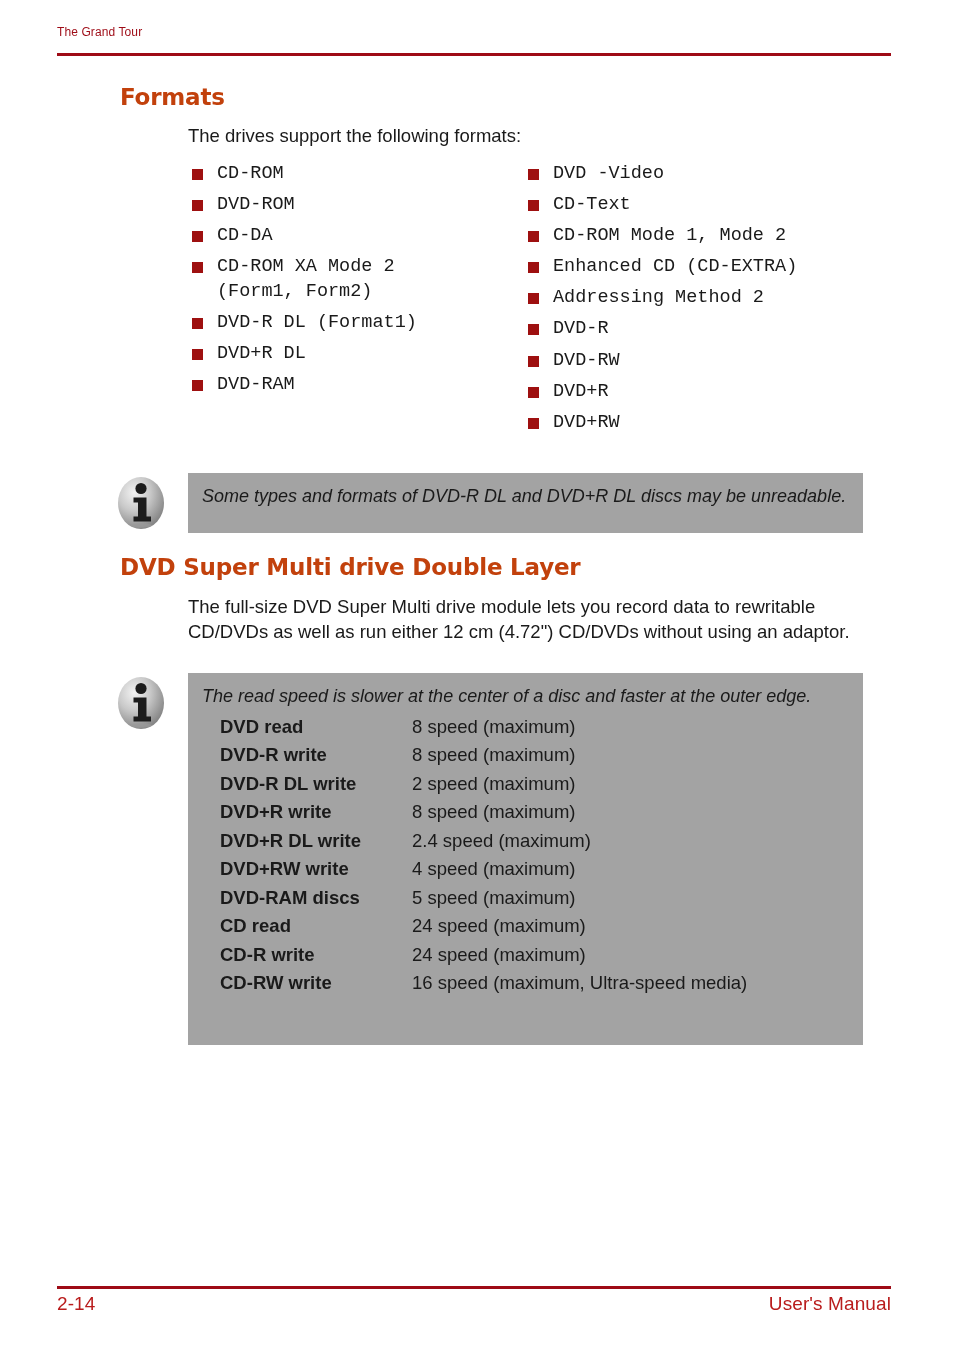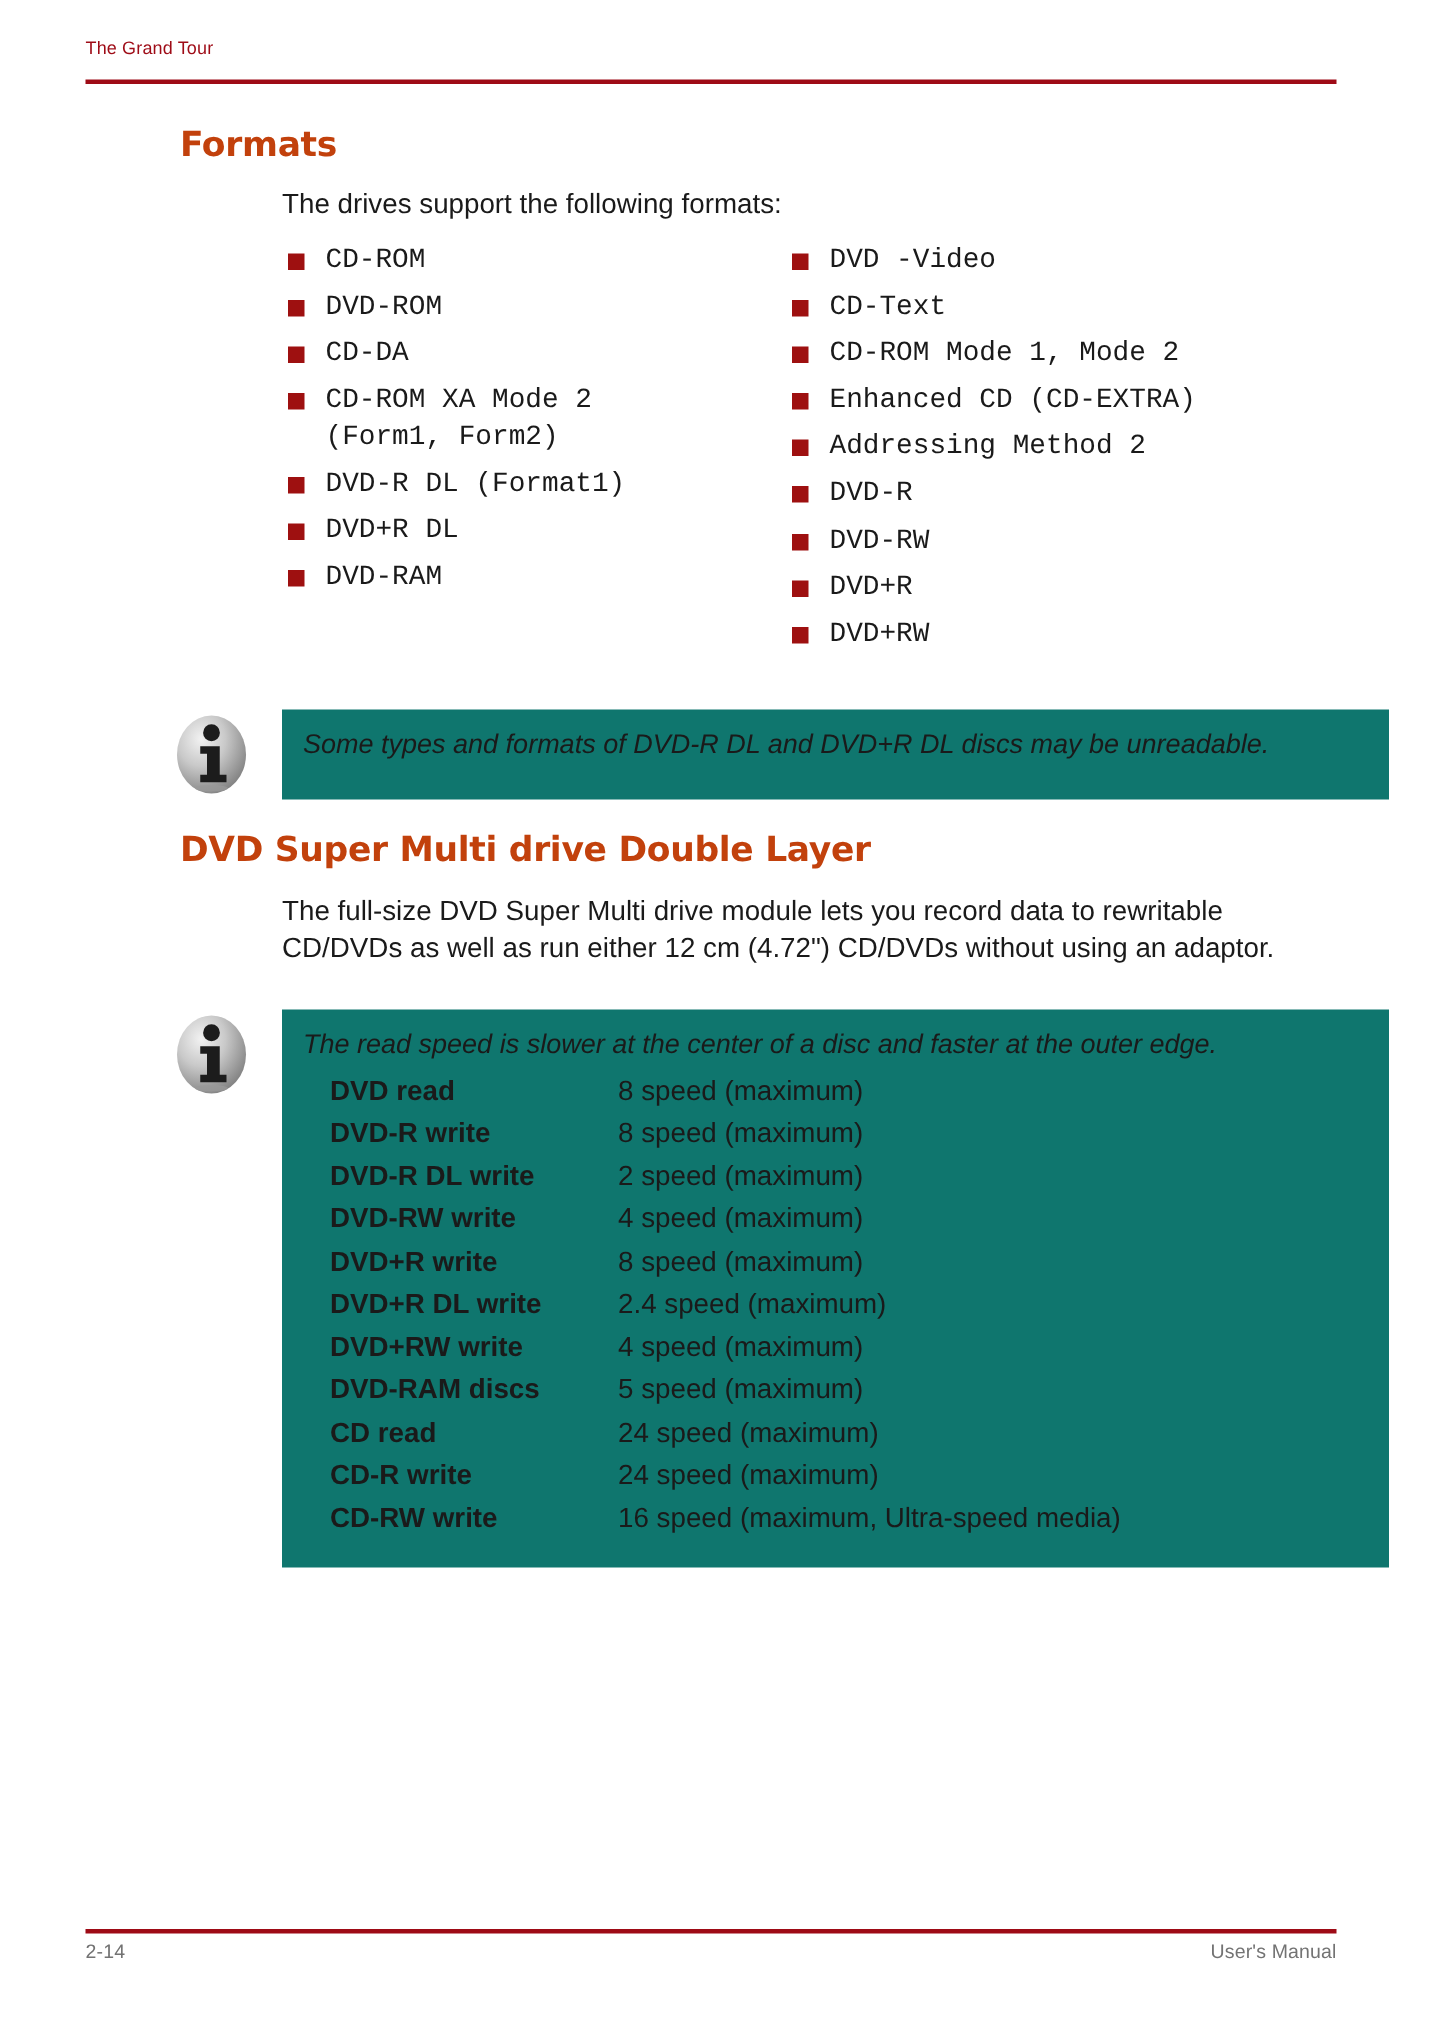--- a/index.html
+++ b/index.html
@@ -113,22 +113,22 @@
     position: absolute;
     left: 0;
     top: 0;
     width: 58px;
     height: 58px;
   }
   .note-box {
     position: absolute;
     left: 76px;
     top: 0;
-    width: 738px;
-    background: #0f766e;
+    width: 675px;
+    background: #a3a3a3;
     padding: 12px 14px 13px 14px;
   }
   .note-text {
     font-size: 18px;
     line-height: 1.32;
     font-style: italic;
     color: #1a1a1a;
   }
 
   .note-1 { top: 473px; }
@@ -174,22 +174,22 @@
   .page-footer {
     position: absolute;
     left: 57px;
     top: 1293px;
     width: 834px;
     display: flex;
     justify-content: space-between;
     align-items: baseline;
   }
   .page-footer span {
-    font-size: 13px;
-    color: #737373;
+    font-size: 19px;
+    color: #b91c1c;
     letter-spacing: 0.1px;
   }
 </style>
 </head>
 <body>
 
 <div class="page-header">
   <div class="chapter-title">The Grand Tour</div>
 </div>
 <div class="header-rule"></div>
@@ -325,24 +325,20 @@
           </tr>
           <tr>
             <td class="spec-name">DVD-R write</td>
             <td class="spec-value">8 speed (maximum)</td>
           </tr>
           <tr>
             <td class="spec-name">DVD-R DL write</td>
             <td class="spec-value">2 speed (maximum)</td>
           </tr>
           <tr>
-            <td class="spec-name">DVD-RW write</td>
-            <td class="spec-value">4 speed (maximum)</td>
-          </tr>
-          <tr>
             <td class="spec-name">DVD+R write</td>
             <td class="spec-value">8 speed (maximum)</td>
           </tr>
           <tr>
             <td class="spec-name">DVD+R DL write</td>
             <td class="spec-value">2.4 speed (maximum)</td>
           </tr>
           <tr>
             <td class="spec-name">DVD+RW write</td>
             <td class="spec-value">4 speed (maximum)</td>

